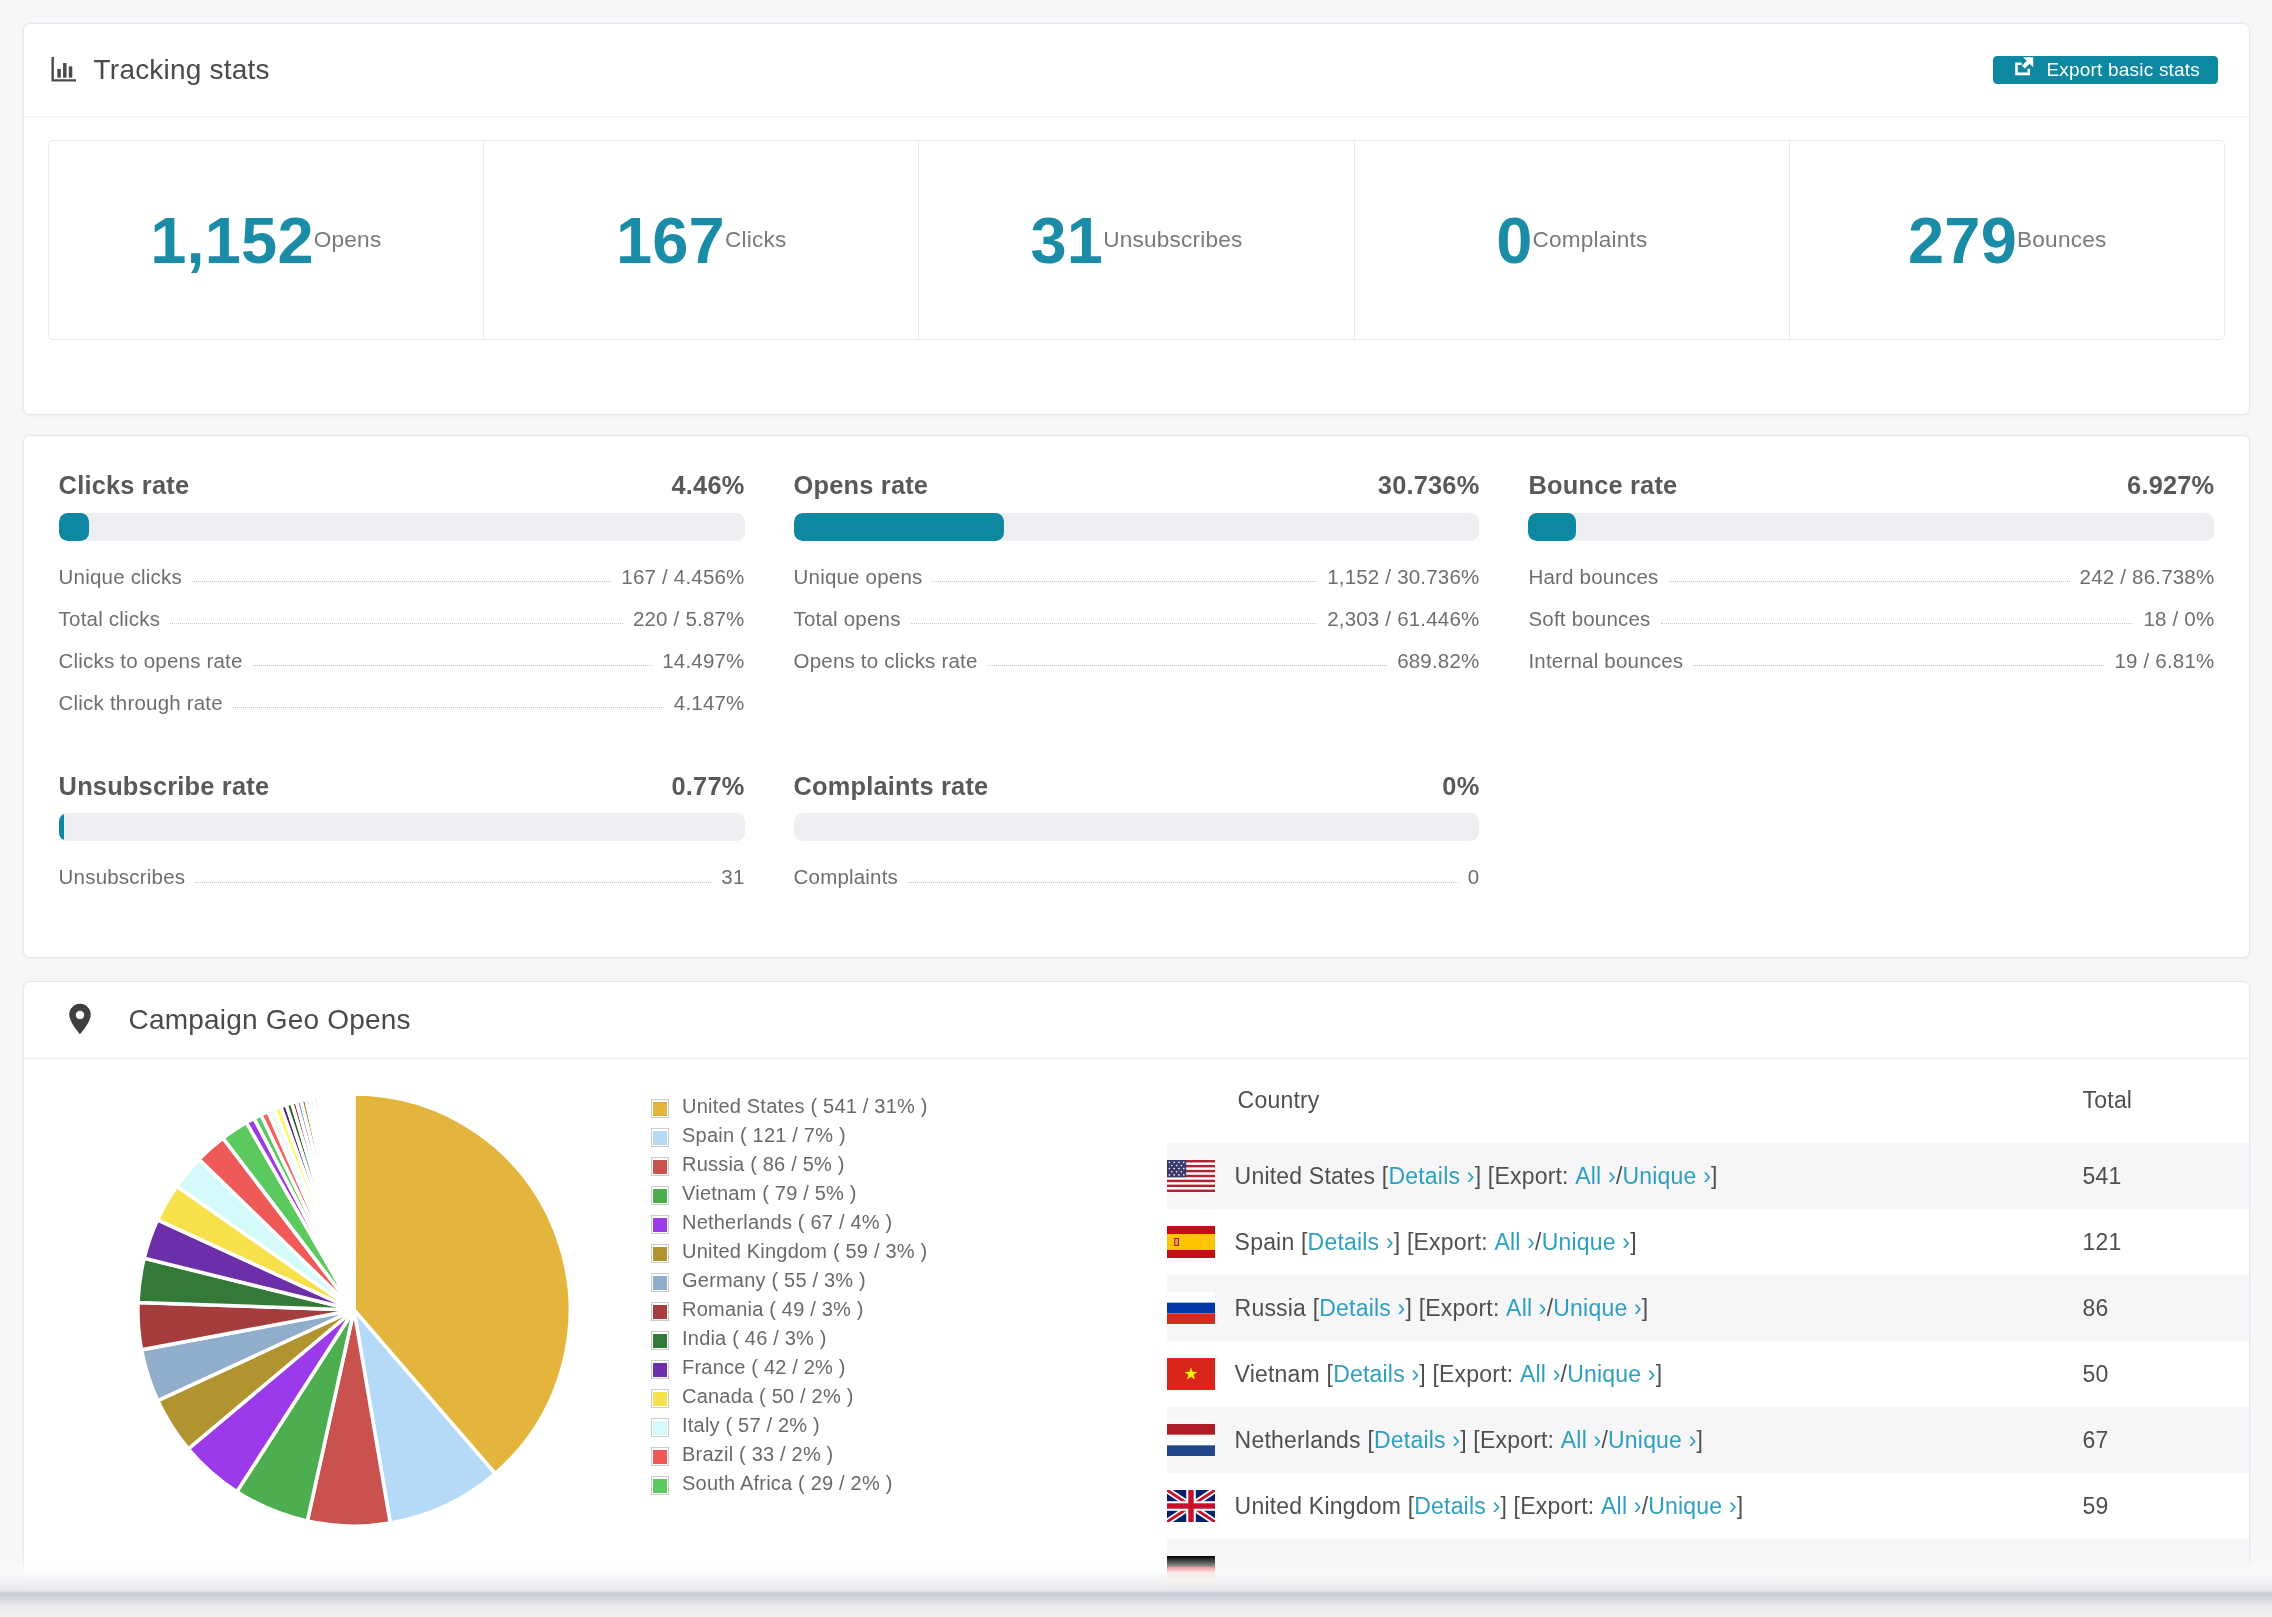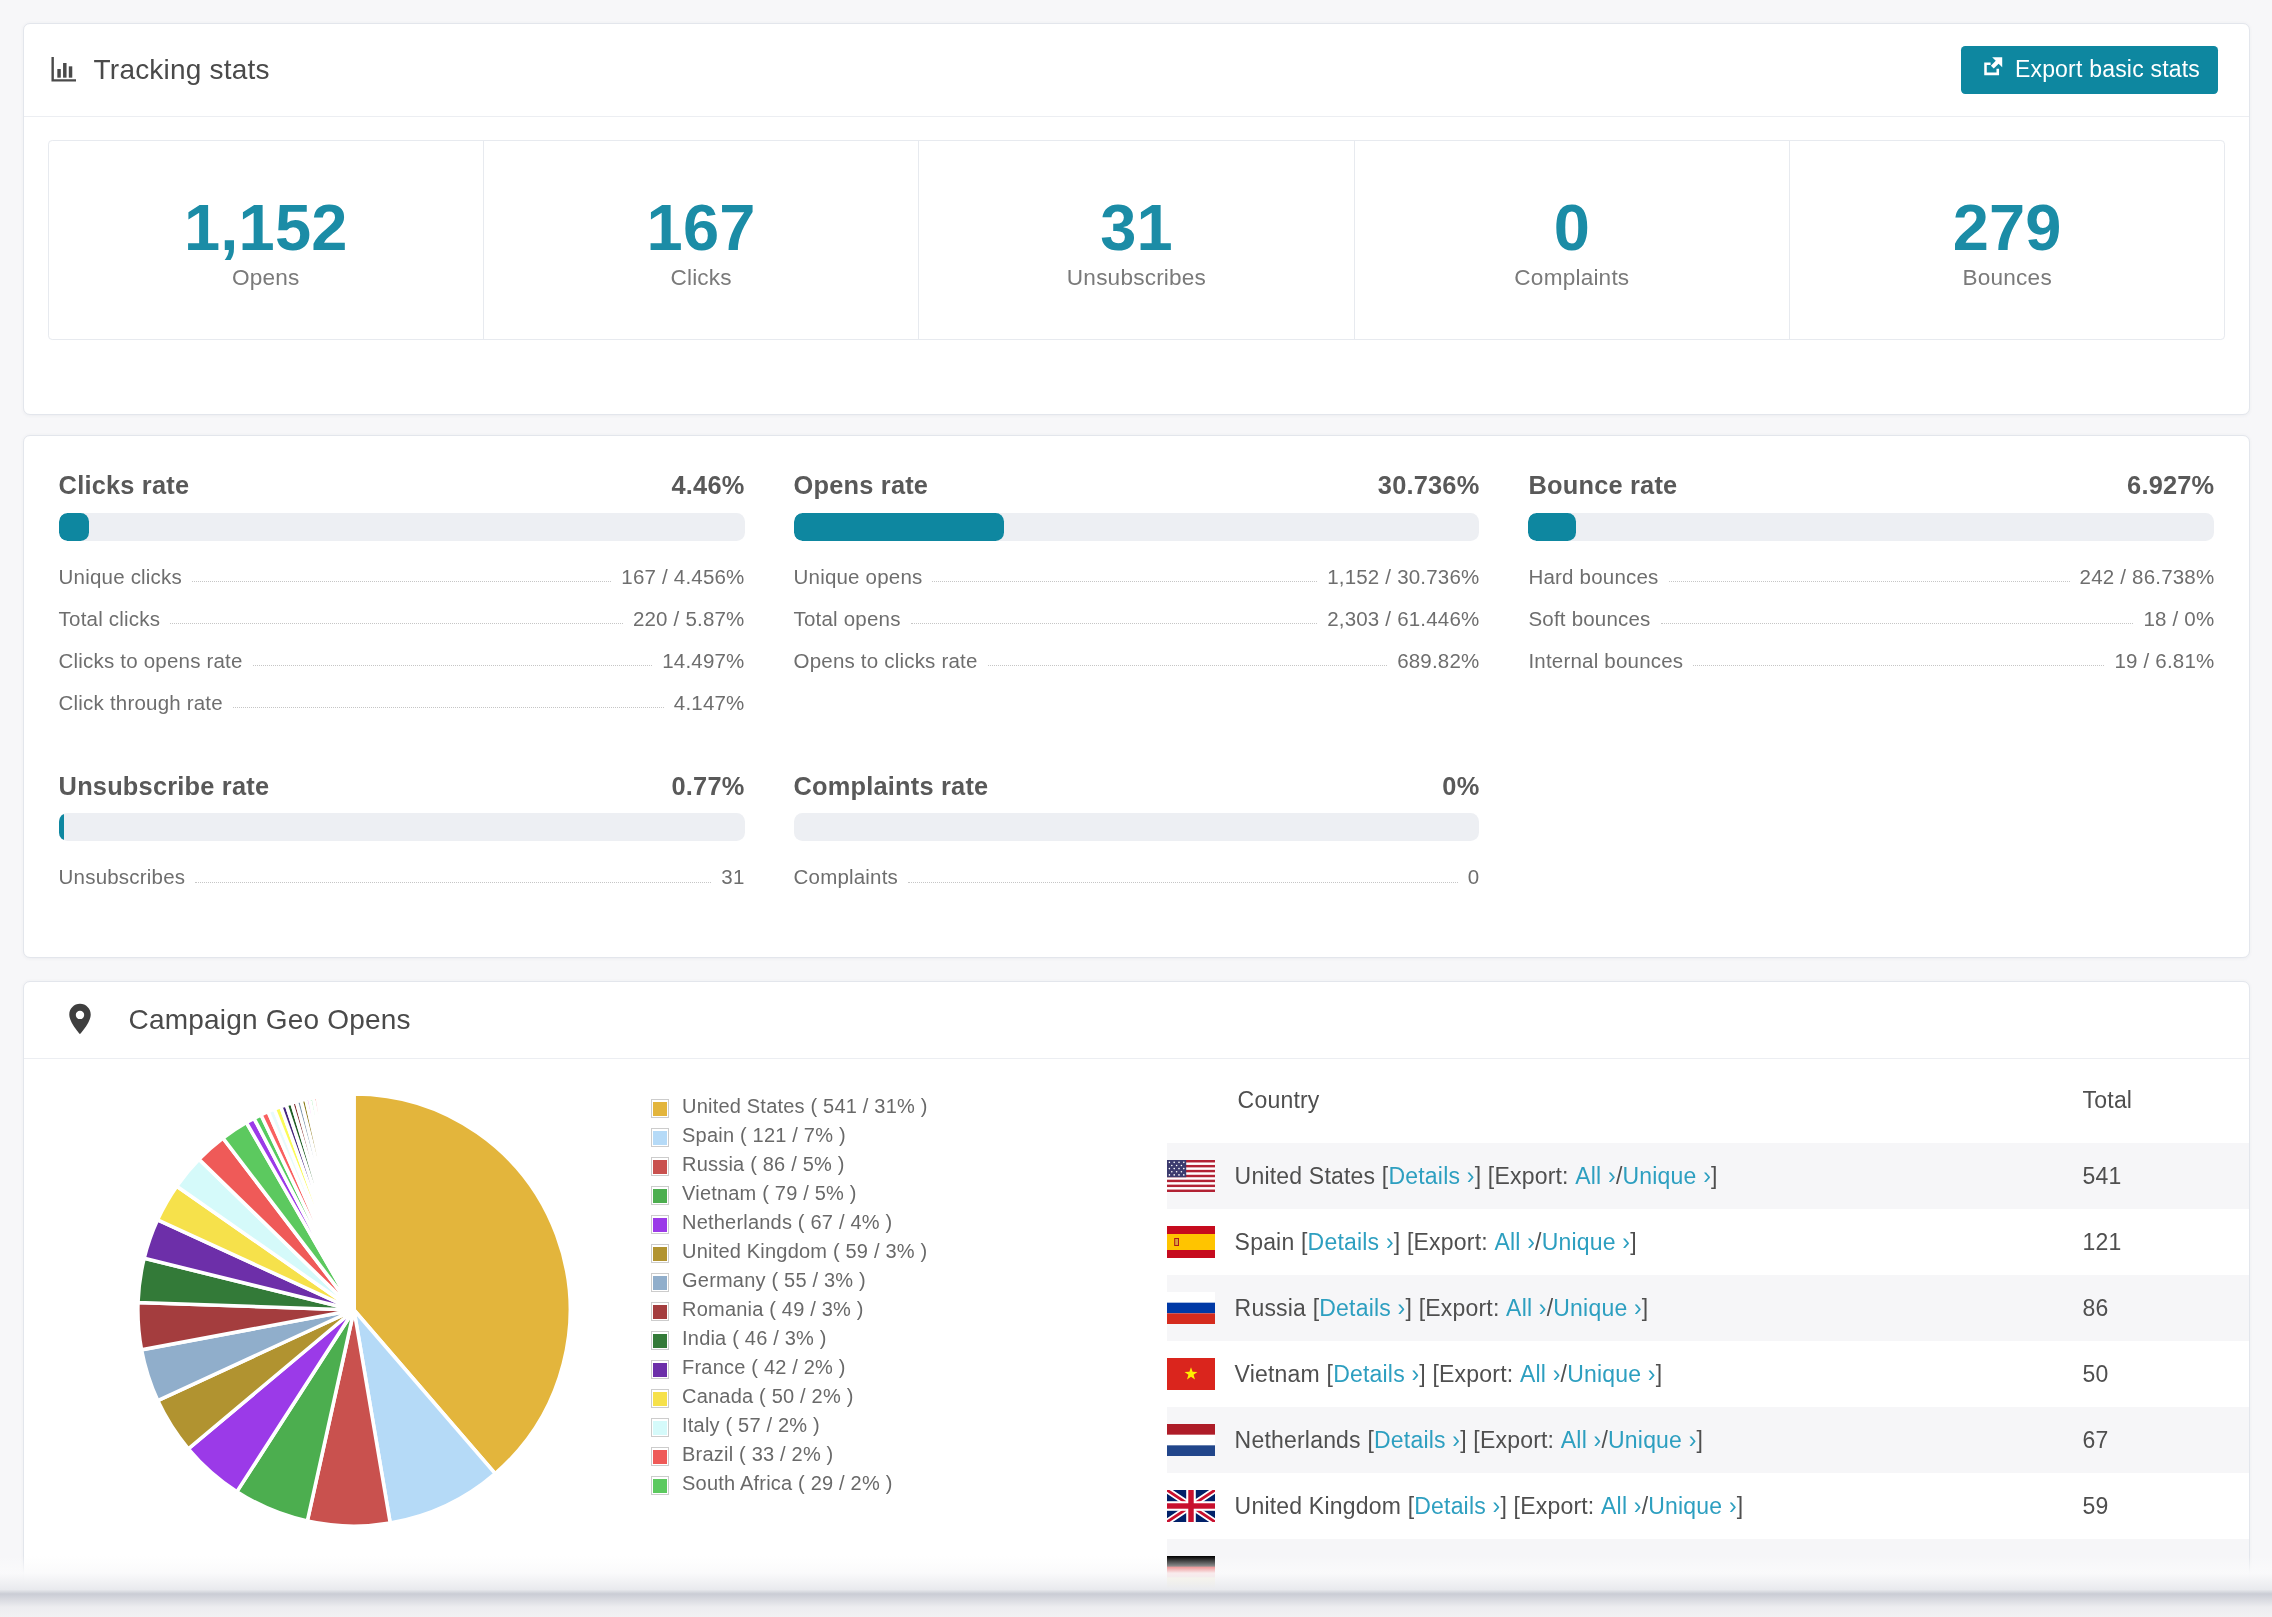--- a/index.html
+++ b/index.html
@@ -16,27 +16,27 @@
   .panel{position:absolute;left:22.6px;right:22.6px;background:#fff;border:0.7px solid var(--panel-border);
     border-radius:7px;box-shadow:0 0.7px 3.5px rgba(40,50,70,.05)}
   #panel-tracking{top:22.6px;height:390px}
   #panel-rates{top:435px;height:521px}
   #panel-geo{top:981px;height:748px}
 
   .panel-head{display:flex;align-items:center;padding:0 24px;height:92px;gap:14px}
   .panel-head .title{font-size:28px;font-weight:500;color:var(--txt-dark)}
   .head-divider{height:0.7px;background:var(--divider);margin:0 0.7px}
 
-  .export-btn{margin-left:auto;margin-right:7px;height:48px;display:flex;align-items:center;gap:10px;
+  .export-btn{margin-left:auto;margin-right:7px;height:28px;display:flex;align-items:center;gap:10px;
     background:var(--accent);color:#fff;border:none;border-radius:4.2px;padding:0 18.4px;
-    font-size:23px;font-family:inherit;cursor:pointer;letter-spacing:0.2px}
+    font-size:19px;font-family:inherit;cursor:pointer;letter-spacing:0.2px}
 
   
   #stats-strip{margin:24px;height:198px;border:0.7px solid #e7eaef;border-radius:4.2px;display:flex;background:#fff}
-  .stat-cell{flex:1;display:flex;flex-direction:column;align-items:center;justify-content:center;
+  .stat-cell{flex:1;display:flex;flex-direction:row;align-items:center;justify-content:center;
     border-right:0.7px solid #e7eaef}
   .stat-cell:last-child{border-right:none}
   .stat-value{font-size:65px;font-weight:700;color:var(--stat-num)}
   .stat-label{font-size:22.6px;color:var(--txt-label)}
 
   
   #rates-grid{display:grid;grid-template-columns:repeat(3,1fr);column-gap:49px;row-gap:48px;padding:35px}
   .rate-head{display:flex;justify-content:space-between;align-items:baseline}
   .rate-title,.rate-value{font-size:25.4px;font-weight:700;color:var(--txt-mid)}
   .bar{margin-top:12.7px;height:28px;background:var(--track);border-radius:8.5px;position:relative;overflow:hidden}

